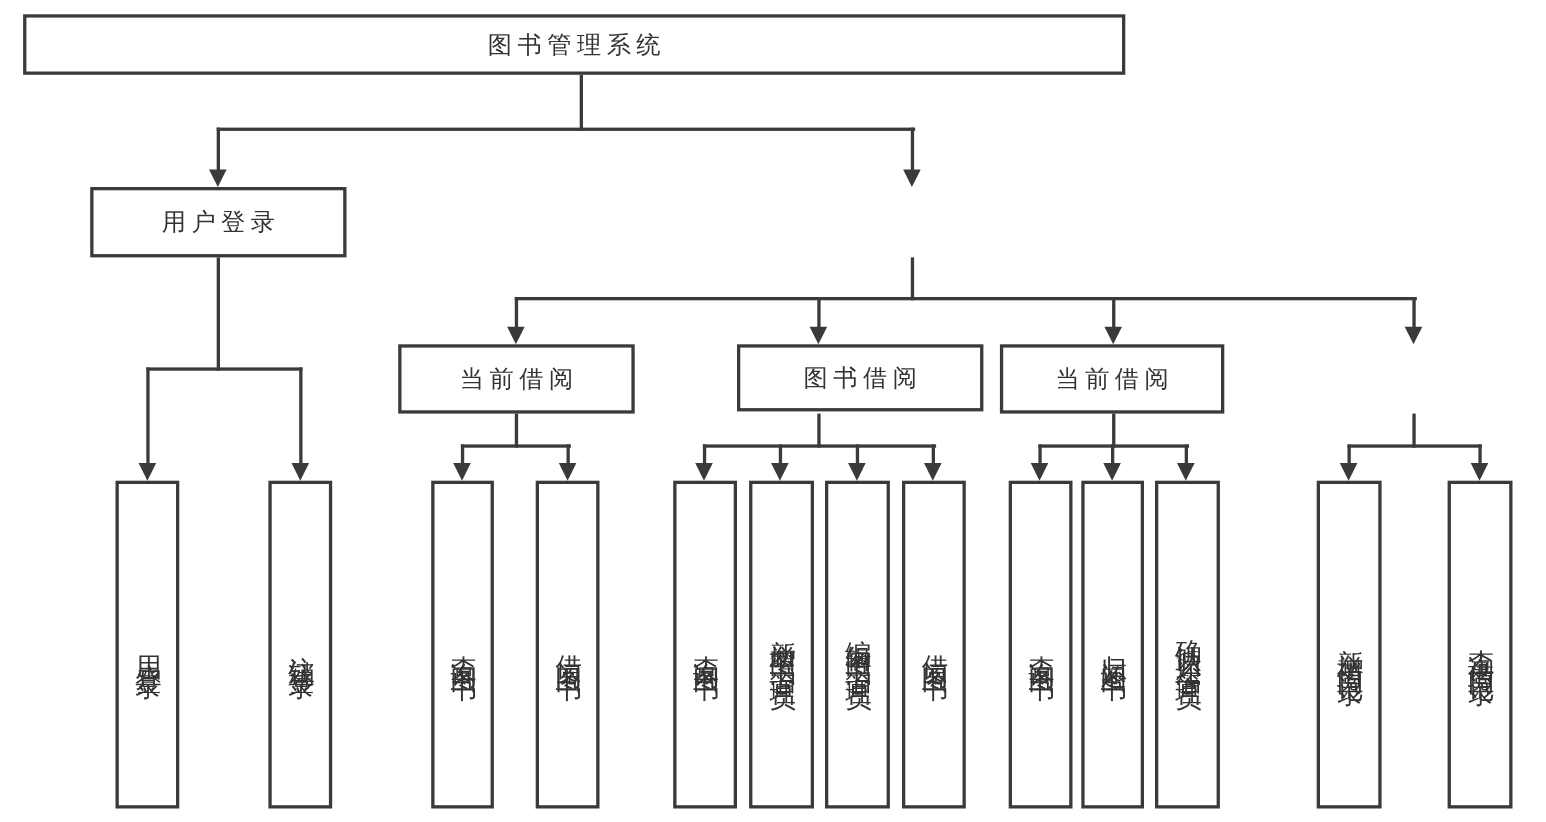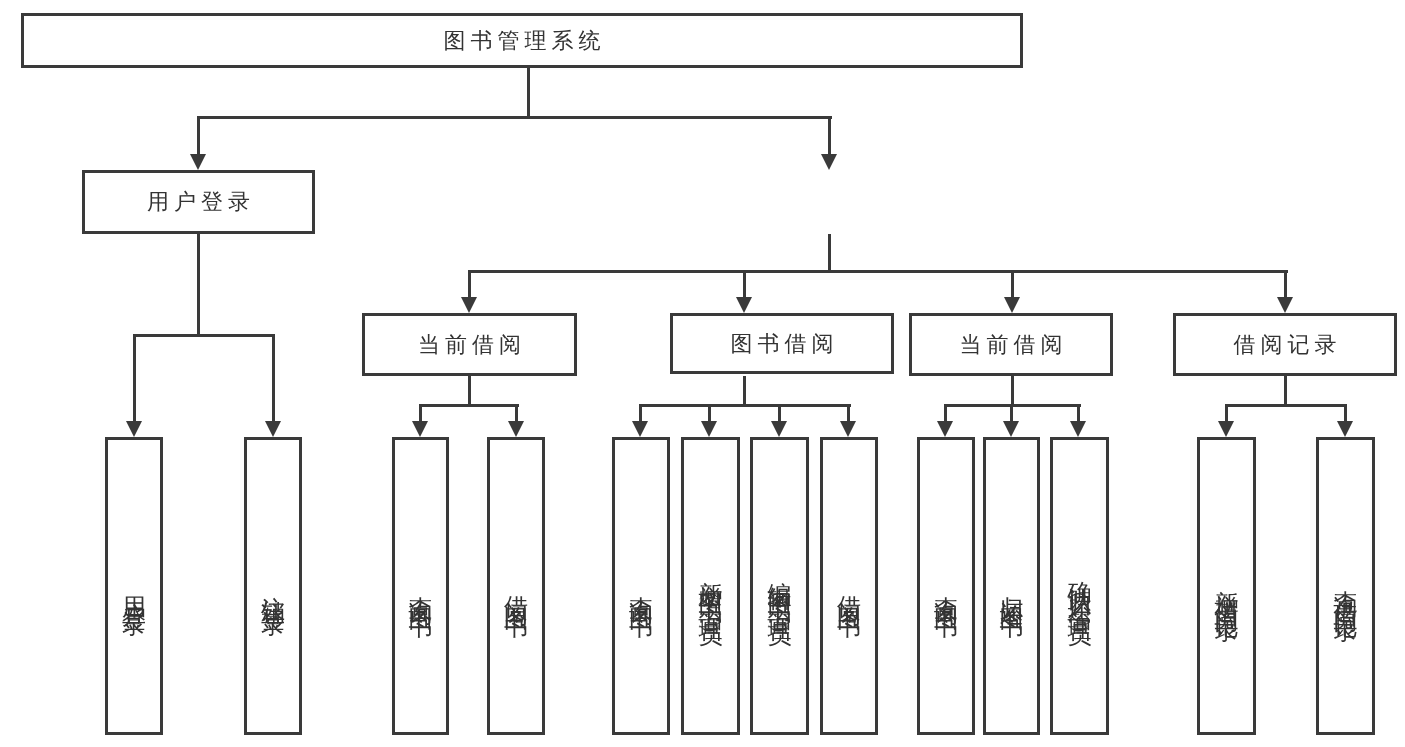--- a/index.html
+++ b/index.html
@@ -43,23 +43,20 @@
   </div>
 
   <div class="box" style="left:362px;top:313px;width:215px;height:63px">
     <span class="hlbl">当前借阅</span>
   </div>
   <div class="box" style="left:670px;top:313px;width:224px;height:61px">
     <span class="hlbl">图书借阅</span>
   </div>
   <div class="box" style="left:909px;top:313px;width:204px;height:63px">
     <span class="hlbl">当前借阅</span>
-  </div>
-  <div class="box" style="left:1173px;top:313px;width:224px;height:63px">
-    <span class="hlbl">借阅记录</span>
   </div>
 
   <div class="box" style="left:105px;top:437px;width:58px;height:298px">
     <span class="vlbl">用户登录</span>
   </div>
   <div class="box" style="left:244px;top:437px;width:58px;height:298px">
     <span class="vlbl">注销登录</span>
   </div>
   <div class="box" style="left:392px;top:437px;width:57px;height:298px">
     <span class="vlbl">查询图书</span>

